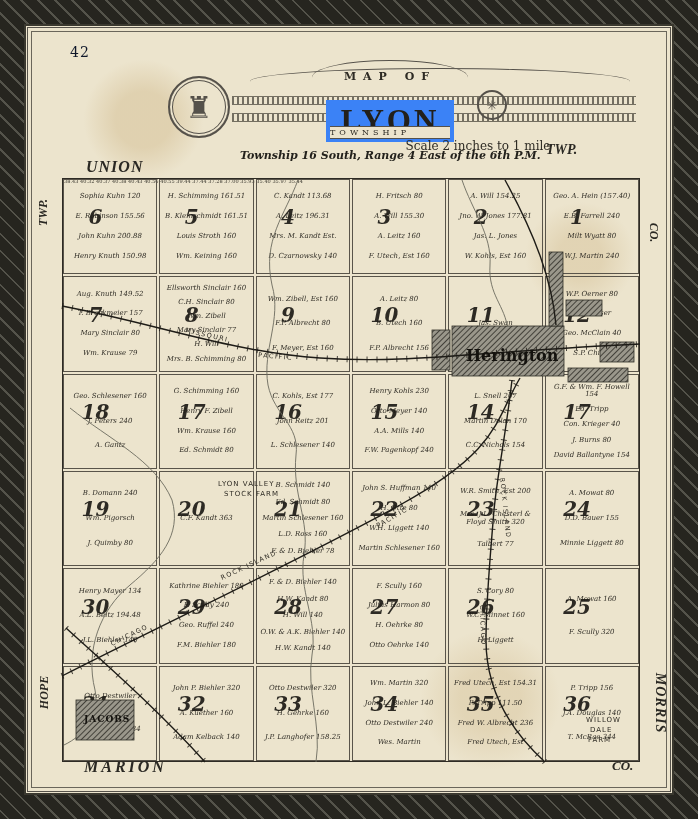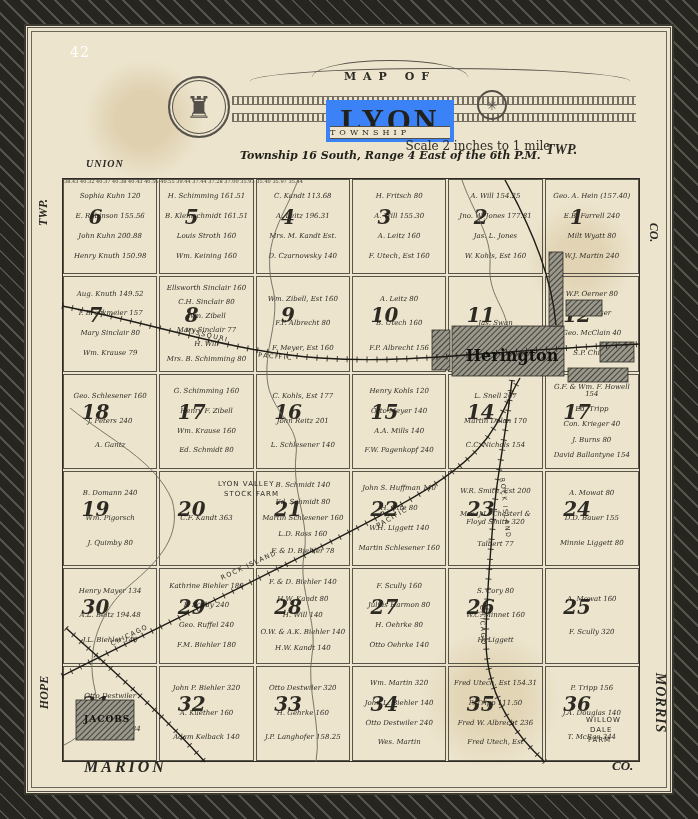--- a/index.html
+++ b/index.html
@@ -12,21 +12,21 @@
       #2b2a24;}
   .frame-inner-line{position:absolute;inset:24px;border:2px solid #3a382f;background:#ece4cd;}
   .page{position:absolute;inset:27px;background:
       radial-gradient(circle at 18% 12%, rgba(201,174,122,.35) 0 28px, transparent 60px),
       radial-gradient(circle at 86% 30%, rgba(201,174,122,.30) 0 22px, transparent 55px),
       radial-gradient(circle at 72% 88%, rgba(201,174,122,.28) 0 30px, transparent 70px),
       #ece4cd;
     border:1px solid #56524a;}
   .page::after{content:"";position:absolute;inset:3px;border:1px solid #6a665b;pointer-events:none;}
 
-  .pageno{position:absolute;left:70px;top:44px;font-size:14px;color:#ffffff;letter-spacing:1px;}
+  .pageno{position:absolute;left:70px;top:44px;font-size:14px;color:#0f172a;letter-spacing:1px;}
 
   
   .bar{position:absolute;height:7px;border-top:1px solid #4c483e;border-bottom:1px solid #4c483e;
        background:repeating-linear-gradient(90deg,#4c483e 0 2px,transparent 2px 5px);opacity:.75;}
   .flourish{position:absolute;border-top:1.5px solid #55514a;border-radius:50%;}
   .seal{position:absolute;left:168px;top:76px;width:58px;height:58px;border-radius:50%;
         border:2px solid #55514a;box-shadow:inset 0 0 0 2px #ece4cd,inset 0 0 0 3px #55514a;
         display:flex;align-items:center;justify-content:center;font-size:30px;color:#55514a;}
   .wheel{position:absolute;left:477px;top:90px;width:26px;height:26px;border-radius:50%;
         border:2px double #55514a;display:flex;align-items:center;justify-content:center;
@@ -87,21 +87,21 @@
 <div class="wheel">✳</div>
 <div class="mapof-arc"></div>
 <div class="mapof">MAP OF</div>
 <div class="lyon-box">
   <span class="lyon">LYON</span>
 </div>
 <div class="twpbox">TOWNSHIP</div>
 <div class="scale">Scale 2 inches to 1 mile</div>
 <div class="legal">Township 16 South, Range 4 East of the 6th P.M.</div>
 
-<div class="edge" style="left:86px;top:158px;font-size:10px;letter-spacing:1px;">UNION</div>
+<div class="edge" style="left:86px;top:158px;font-size:16px;letter-spacing:1px;">UNION</div>
 <div class="edge" style="left:546px;top:142px;font-size:14px;">TWP.</div>
 <div class="edge rot-ccw" style="left:30px;top:205px;font-size:12px;">TWP.</div>
 <div class="edge rot-ccw" style="left:28px;top:685px;font-size:12px;">HOPE</div>
 <div class="edge rot-cw" style="left:644px;top:225px;font-size:12px;">CO.</div>
 <div class="edge rot-cw" style="left:630px;top:695px;font-size:14px;letter-spacing:1px;">MORRIS</div>
 <div class="edge" style="left:84px;top:758px;font-size:16px;letter-spacing:3px;">MARION</div>
 <div class="edge" style="left:612px;top:758px;font-size:13px;">CO.</div>
 
 <div class="survey">38.43 40.32 40.37 40.38 40.43 40.56 40.55 39.44 37.44 37.28 37.00 35.93 35.40 35.97 35.44</div>
 
@@ -231,21 +231,21 @@
     <div class="cell">
       <div class="owners">
         <div class="owner">C. Kohls, Est 177</div>
         <div class="owner">John Reitz 201</div>
         <div class="owner">L. Schlesener 140</div>
       </div>
       <span class="secnum">16</span>
     </div>
     <div class="cell">
       <div class="owners">
-        <div class="owner">Henry Kohls 120</div>
+        <div class="owner">Henry Kohls 230</div>
         <div class="owner">Otto Meyer 140</div>
         <div class="owner">A.A. Mills 140</div>
         <div class="owner">F.W. Pagenkopf 240</div>
       </div>
       <span class="secnum">15</span>
     </div>
     <div class="cell">
       <div class="owners">
         <div class="owner">L. Snell 207</div>
         <div class="owner">Martin Dolan 170</div>

